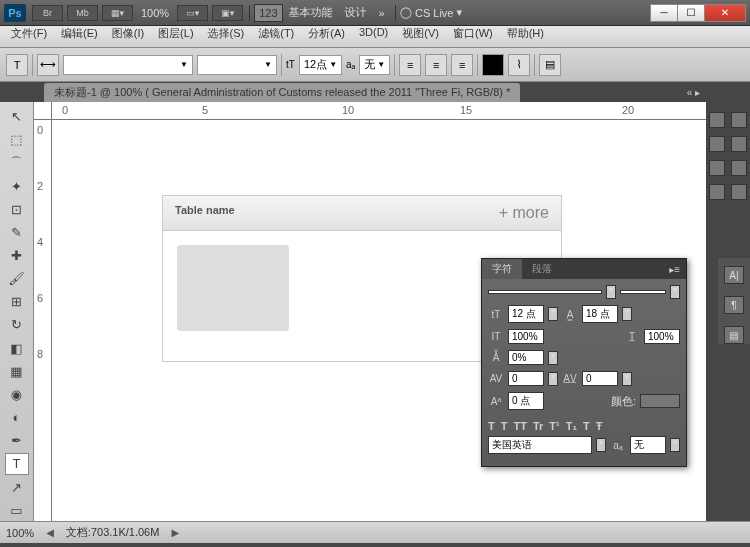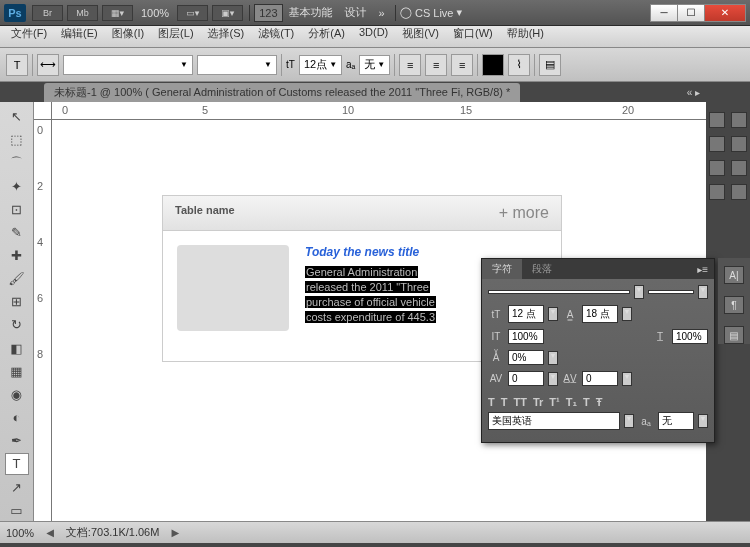--- a/index.html
+++ b/index.html
@@ -35,21 +35,21 @@
 .card-head{background:linear-gradient(#f4f4f4,#e2e2e2);padding:8px 12px;display:flex;justify-content:space-between;border-bottom:1px solid #ccc;font-weight:bold;color:#555}
 .card-head .more{font-weight:normal;color:#888;font-size:16px}
 .card-body{padding:14px;display:flex;gap:16px;min-height:130px}
 .thumb{width:112px;height:86px;background:#ddd;border-radius:4px}
 .news-title{color:#2962d9;font-weight:bold;font-style:italic;font-size:12px;margin-bottom:6px}
 .news-text{color:#bbb;font-size:10px;line-height:15px}
 .news-text span{background:#000;padding:0 1px}
 .rpanels{width:44px;background:#464646;display:flex;flex-direction:column;align-items:center;padding-top:6px}
 .rp{width:44px;display:flex;justify-content:space-around;padding:4px 0}
 .rp-ico{width:16px;height:16px;background:#777;border:1px solid #333}
-.charpanel{position:absolute;left:481px;top:258px;width:234px;background:linear-gradient(#6a6a6a,#5a5a5a);border:1px solid #222;box-shadow:2px 2px 6px rgba(0,0,0,.5)}
+.charpanel{position:absolute;left:481px;top:258px;width:206px;background:linear-gradient(#6a6a6a,#5a5a5a);border:1px solid #222;box-shadow:2px 2px 6px rgba(0,0,0,.5)}
 .cp-tabs{display:flex;height:20px;background:#3a3a3a;align-items:center}
 .cp-tab{padding:3px 10px;color:#999;font-size:10px}
 .cp-tab.act{background:#5a5a5a;color:#ddd}
 .cp-menu{margin-left:auto;color:#ccc;padding:0 6px;font-size:10px}
 .cp-body{padding:6px;color:#ddd}
 .cp-row{display:flex;align-items:center;gap:4px;margin-bottom:6px}
 .cp-row label{width:16px;font-size:10px;color:#ccc;text-align:center}
 .cp-in{background:#fff;border:1px solid #333;padding:1px 3px;color:#000;font-size:10px;min-width:36px;display:inline-block}
 .cp-dd{width:10px;height:14px;background:#ccc;border:1px solid #333;font-size:7px;text-align:center}
 .cp-bbar{display:flex;gap:6px;padding:4px 0;color:#ccc;font-size:10px;font-weight:bold}
@@ -175,29 +175,20 @@
         <span style="top:228px">8</span>
     </div>
     <div class="canvas">
       <div class="card">
         <div class="card-head">
           <span>Table name</span>
           <span class="more">+ more</span>
         </div>
         <div class="card-body">
           <div class="thumb"></div>
-          <div>
-            <div class="news-title">Today the news title</div>
-            <div class="news-text">
-              <span>General Administration</span><br>
-              <span>released the 2011 "Three</span><br>
-              <span>purchase of official vehicle</span><br>
-              <span>costs expenditure of 445.3</span>
-            </div>
-          </div>
         </div>
       </div>
     </div>
   </div>
 
   <div class="rpanels">
     <div class="rp">
         <div class="rp-ico"></div>
         <div class="rp-ico"></div>
       </div>
@@ -248,20 +239,26 @@
         <div class="cp-in">0%</div>
         <div class="cp-dd">▼</div>
     </div>
     <div class="cp-row">
       <label>AV</label>
         <div class="cp-in">0</div>
         <div class="cp-dd">▼</div>
       <label>A̲V̲</label>
         <div class="cp-in">0</div>
         <div class="cp-dd">▼</div>
+    </div>
+    <div class="cp-row">
+      <label>Aª</label>
+        <div class="cp-in">0 点</div>
+      <span style="margin-left:auto">颜色:</span>
+      <div style="width:40px;height:14px;background:#777;border:1px solid #333"></div>
     </div>
     <div class="cp-bbar">
       <span>T</span>
       <span>T</span>
       <span>TT</span>
       <span>Tr</span>
       <span>T¹</span>
       <span>T₁</span>
       <span>T</span>
       <span>Ŧ</span>

